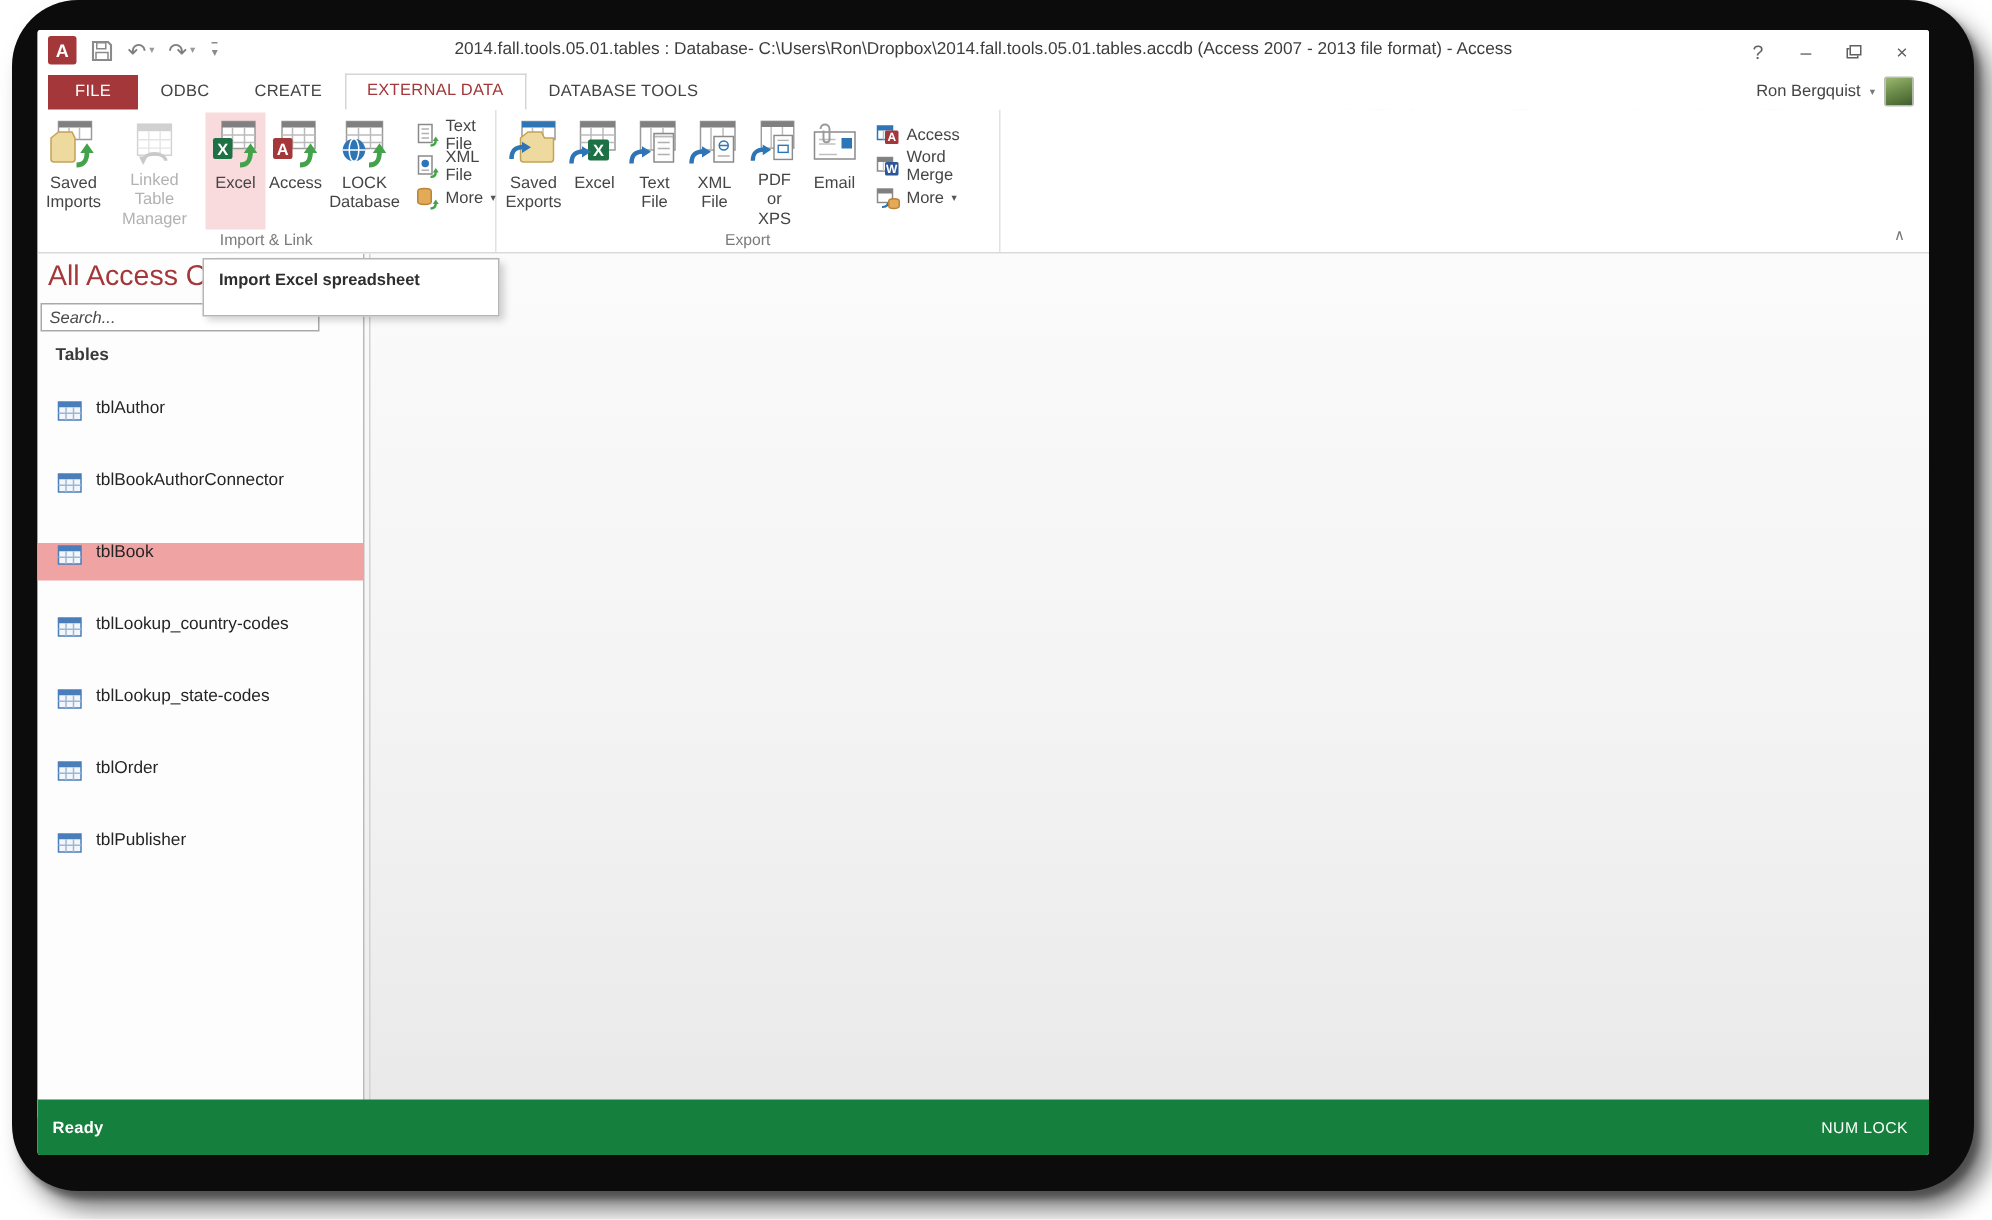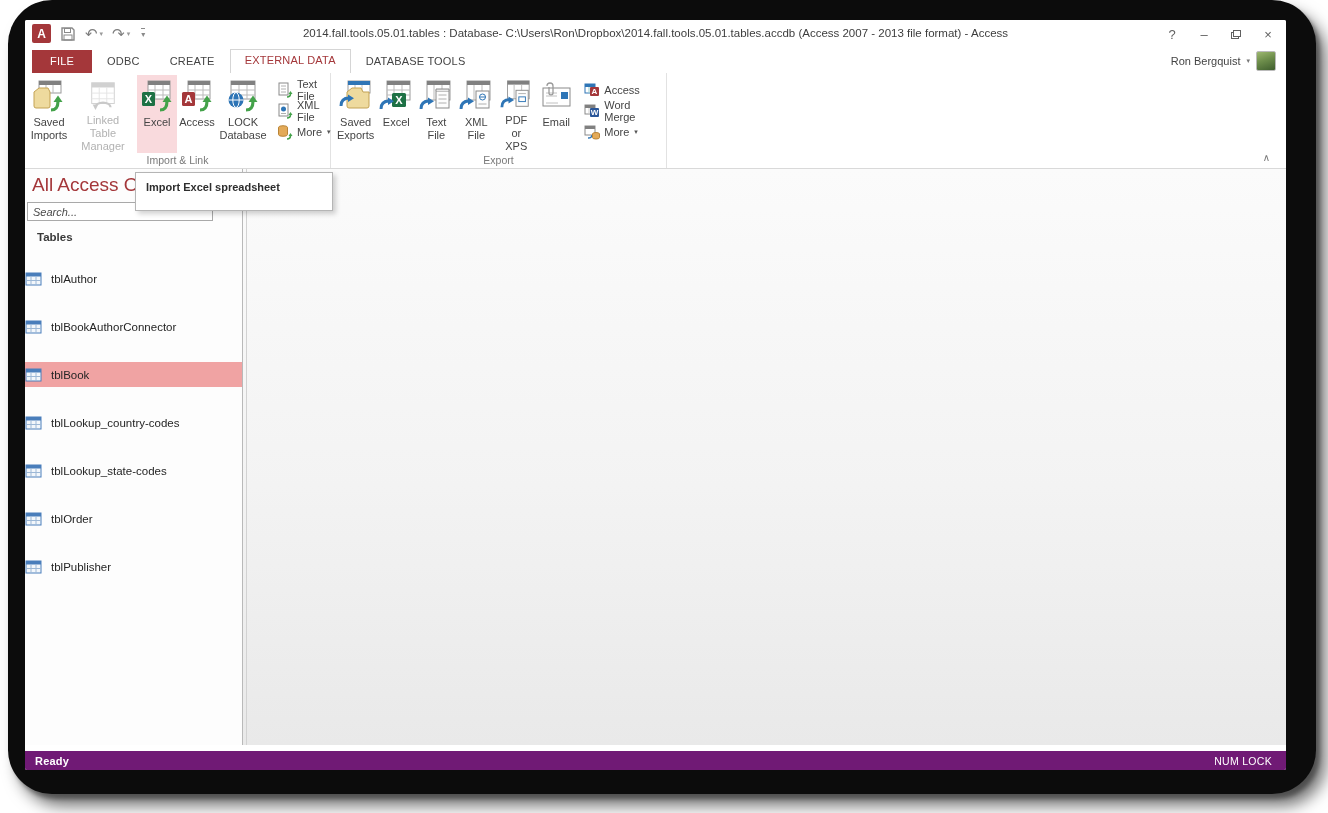--- a/index.html
+++ b/index.html
@@ -78,26 +78,26 @@
           background:linear-gradient(180deg,#fbfbfb 0%,#f3f3f3 55%,#e9e9e9 100%);
           border-left:1px solid #d8d8d8; }
   .sidebar { position:absolute; left:0; top:0; width:218px; height:100%; background:#fdfdfd;
              border-right:1px solid #b9b9b9; }
   .sidebar::after { content:""; position:absolute; right:-5px; top:0; width:1px; height:100%; background:#d2d2d2; }
   .nav-heading { font-size:19px; color:#a4373a; padding:5px 0 4px 7px; white-space:nowrap; overflow:hidden; }
   .searchbox { display:block; margin:2px 0 0 2px; width:186px; height:19px; border:1px solid #a9a9a9;
                font-size:11px; padding:0 5px; font-family:inherit; color:#333; background:#fff; }
   .searchbox::placeholder { font-style:italic; color:#4a4a4a; opacity:1; }
   .section-label { font-size:11.5px; font-weight:bold; color:#393939; margin:10px 0 6px 12px; }
-  .trow { display:flex; align-items:center; gap:9px; height:25px; font-size:11.5px; color:#252525; cursor:default;margin-top:23px; }
+  .trow { display:flex; align-items:flex-start; gap:9px; height:25px; padding-left:13px; font-size:11.5px; color:#252525; cursor:default;margin-top:23px; }
   .trow.selected { background:#f0a3a3; }
   .trow svg { width:17px; height:16px; flex:0 0 17px; }
 
   
-  .statusbar { position:absolute; left:0; bottom:0; width:100%; height:19px; background:#701a75;
+  .statusbar { position:absolute; left:0; bottom:0; width:100%; height:37px; background:#15803d;
                color:#fff; display:flex; align-items:center; justify-content:space-between;
                padding:0 14px 0 10px; font-size:11px; z-index:10; }
   .status-left { font-weight:bold; letter-spacing:.2px; }
   .status-right { font-size:10.5px; letter-spacing:.3px; }
 </style>
 </head>
 <body>
 
 <div id="stage">
   <div class="frame"></div>

